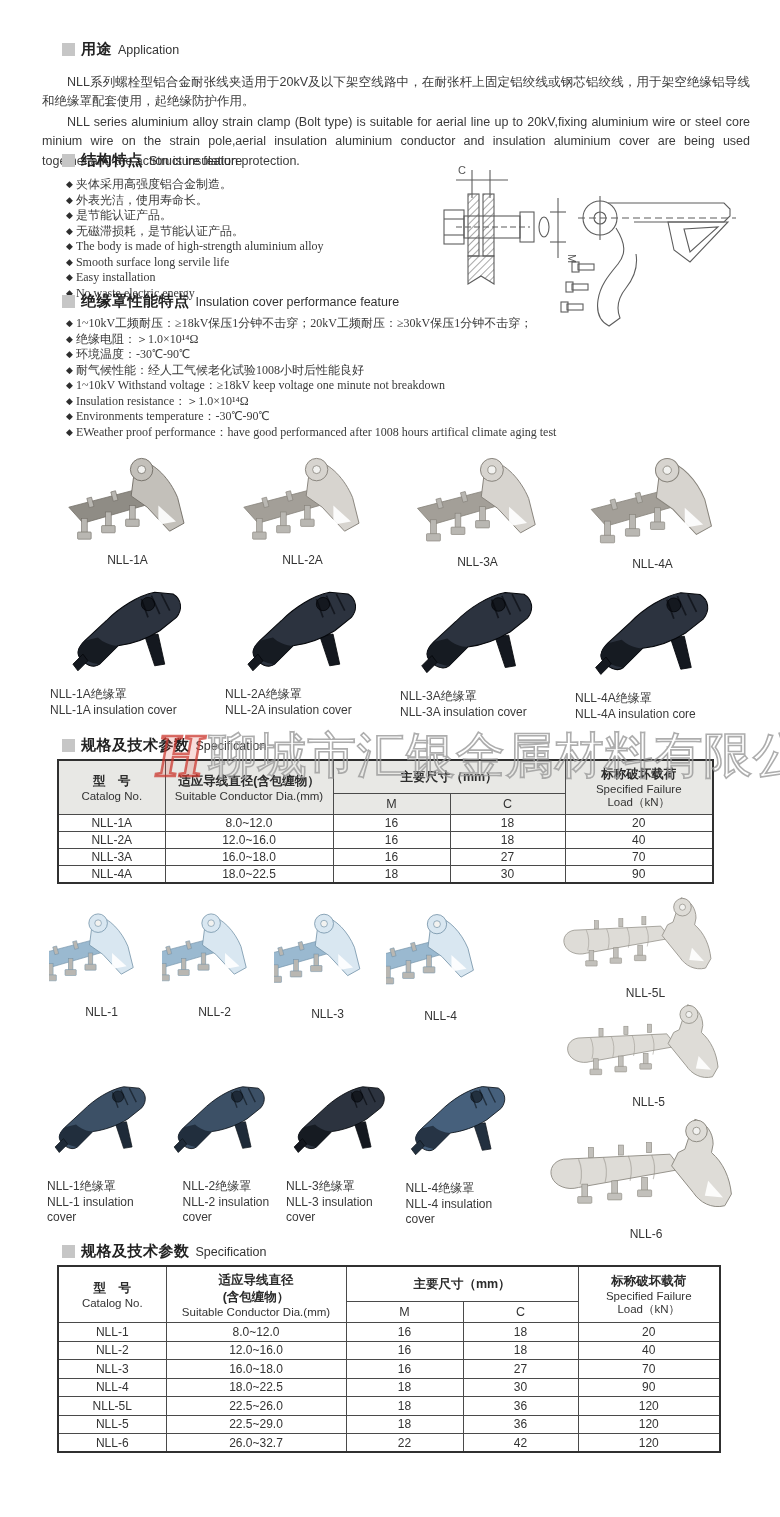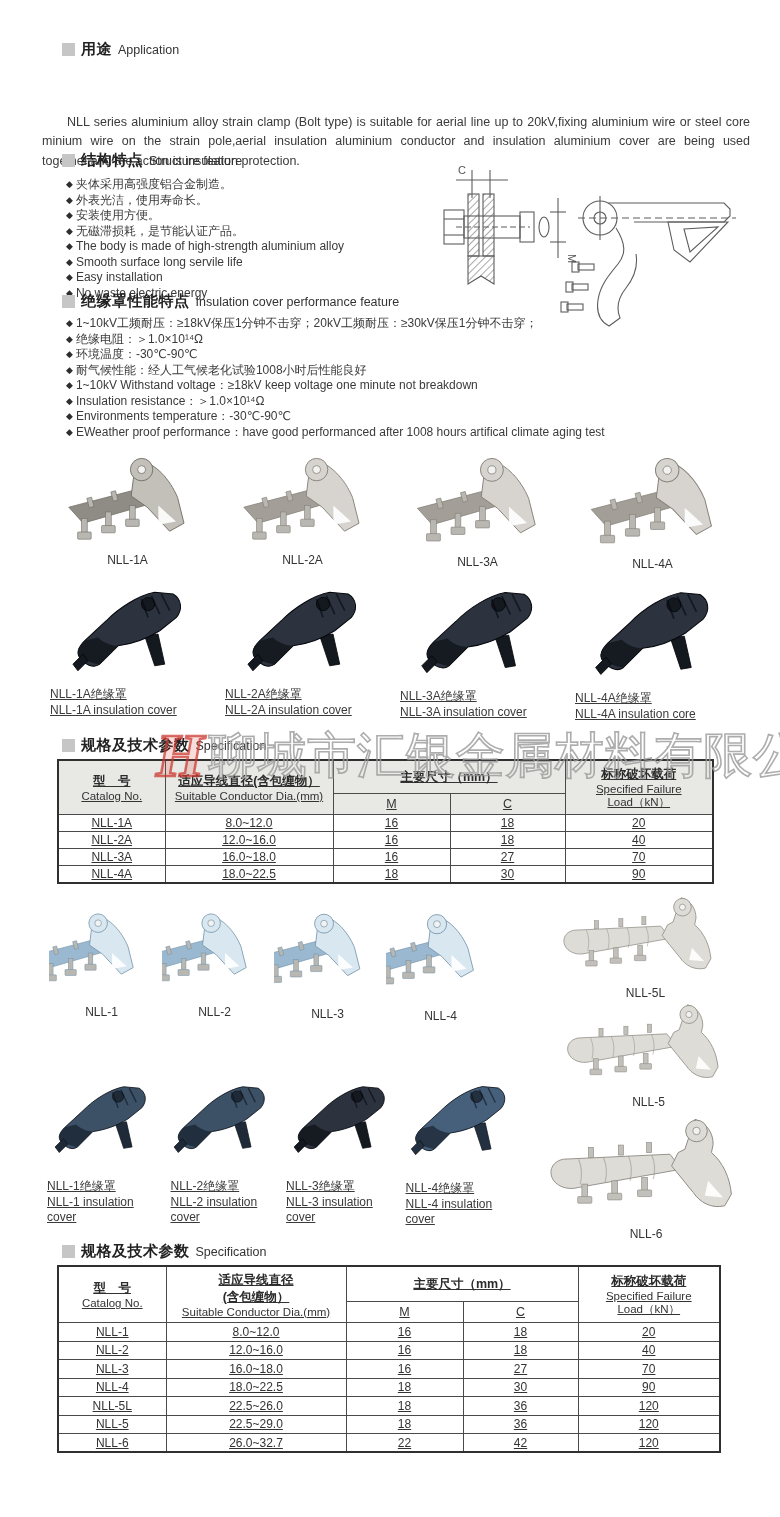--- a/index.html
+++ b/index.html
@@ -11,45 +11,45 @@
   .sq{width:13px;height:13px;background:#c6c6c6;flex:0 0 auto;}
   .h-zh{font-size:15px;font-weight:bold;color:#222;letter-spacing:.5px;}
   .h-en{font-size:12.5px;color:#333;}
 
   
   .para{position:absolute;left:42px;width:708px;font-size:12.5px;line-height:19.5px;
         text-indent:2em;color:#3a3a3a;text-align:justify;}
 
   
   .bullets{position:absolute;margin:0;padding:0;list-style:none;}
-  .bullets li{font-size:12px;line-height:14.5px;white-space:nowrap;color:#3a3a3a;}
+  .bullets li{font-size:12px;line-height:14.5px;white-space:nowrap;color:#3a3a3a;font-family:Liberation Serif, serif;}
   .bullets li::before{content:"◆";font-size:9px;margin-right:3px;position:relative;top:-1px;color:#2e2e2e;}
   .bullets .cont{margin-left:14px;white-space:nowrap;}
 
   
   .row{position:absolute;display:flex;}
   .prod{flex:1;display:flex;flex-direction:column;align-items:center;margin:0;padding:0;}
   .prod figcaption{font-size:12px;color:#333;margin-top:5px;}
-  .prod .cap2{font-size:12px;line-height:15.5px;margin-top:7px;align-self:flex-start;margin-left:10px;text-decoration:underline;}
+  .prod .cap2{font-size:12px;line-height:15.5px;margin-top:7px;align-self:flex-start;margin-left:10px;}
   .ph{display:block;}
 
   
   .metal{--c1:#d7d4cf;--c2:#a39f98;--edge:#87837b;}
   .metal-dk{--c1:#c3c0ba;--c2:#8f8c85;--edge:#75716a;}
   .blue{--c1:#d9e7f1;--c2:#9ab9d0;--edge:#7392a8;}
   .light{--c1:#dedcd7;--c2:#b4b1aa;--edge:#8f8c84;}
   .cov-dk{--c1:#2c333f;--c2:#14181f;--edge:#05070b;}
   .cov-bl{--c1:#3c5066;--c2:#1e2a38;--edge:#0c1219;}
   .cov-bl2{--c1:#46607c;--c2:#22303f;--edge:#0c1219;}
 
   .side-item{position:absolute;text-align:center;}
   .side-item .lbl{font-size:12px;color:#333;margin-top:3px;}
 
   
-  table.spec{position:absolute;border-collapse:collapse;table-layout:fixed;font-size:12px;color:#333;text-decoration:underline;}
+  table.spec{position:absolute;border-collapse:collapse;table-layout:fixed;font-size:12px;color:#333;}
   table.spec th,table.spec td{border:1px solid #4a4a4a;text-align:center;padding:0 2px;}
   table.spec{border:2px solid #303030;}
   table.spec thead .zh{display:block;font-size:12.5px;font-weight:bold;color:#2b2b2b;}
   table.spec thead .en{display:block;font-size:11.5px;font-weight:normal;color:#333;}
   .t1 thead th{background:#e8e8e5;}
   .t2 thead th{background:#ffffff;}
   .t1 tbody tr{height:17px;}
   .t2 tbody tr{height:18.5px;}
   .t1 .mc-row th,.t2 .mc-row th{height:20px;font-weight:normal;font-size:12.5px;}
   .t1 .top-row th{height:32px;}
@@ -122,31 +122,32 @@
         <circle cx="182" cy="18" r="4.5" fill="#f2f2f0" stroke="var(--edge)"></circle>
       </symbol>
     </defs>
   </svg>
 
   <div class="sec-head" style="top:40px">
     <span class="sq"></span>
     <span class="h-zh">用途</span>
     <span class="h-en">Application</span>
   </div>
+  <p class="para" style="top:60px">NLL系列螺栓型铝合金耐张线夹适用于20kV及以下架空线路中，在耐张杆上固定铝绞线或钢芯铝绞线，用于架空绝缘铝导线和绝缘罩配套使用，起绝缘防护作用。</p>
   <p class="para" style="top:100px">NLL series aluminium alloy strain clamp (Bolt type) is suitable for aerial line up to 20kV,fixing aluminium wire or steel core minium wire on the strain pole,aerial insulation aluminium conductor and insulation aluminium cover are being used together,and the action is insulation protection.</p>
 
   <div class="sec-head" style="top:151px">
     <span class="sq"></span>
     <span class="h-zh">结构特点</span>
     <span class="h-en">Structure feature</span>
   </div>
   <ul class="bullets" style="left:66px;top:177px">
     <li>夹体采用高强度铝合金制造。</li>
     <li>外表光洁，使用寿命长。</li>
-    <li>安装使用方便。</li>
+    <li>是节能认证产品。</li>
     <li>无磁滞损耗，是节能认证产品。</li>
     <li>The body is made of high-strength aluminium alloy</li>
     <li>Smooth surface long servile life</li>
     <li>Easy installation</li>
     <li>No waste electric energy</li>
   </ul>
 
   <svg id="tech-drawing" width="318" height="190" viewBox="0 0 318 190">
     <g stroke="#5d5d5d" fill="none" stroke-width="1.1">
       <line x1="28" y1="22" x2="80" y2="22"></line>
@@ -397,21 +398,21 @@
         </svg>
       <div class="cap2" style="margin-left:2px">
         <div>NLL-1绝缘罩</div>
         <div>NLL-1 insulation cover</div>
       </div>
     </figure>
     <figure class="prod">
       <svg class="ph cov-bl" width="112" height="104" viewBox="5 0 150 115">
           <use href="#sym-cover"></use>
         </svg>
-      <div class="cap2" style="margin-left:6px">
+      <div class="cap2" style="margin-left:18px">
         <div>NLL-2绝缘罩</div>
         <div>NLL-2 insulation cover</div>
       </div>
     </figure>
     <figure class="prod">
       <svg class="ph cov-dk" width="112" height="104" viewBox="5 0 150 115">
           <use href="#sym-cover"></use>
         </svg>
       <div class="cap2" style="margin-left:2px">
         <div>NLL-3绝缘罩</div>

